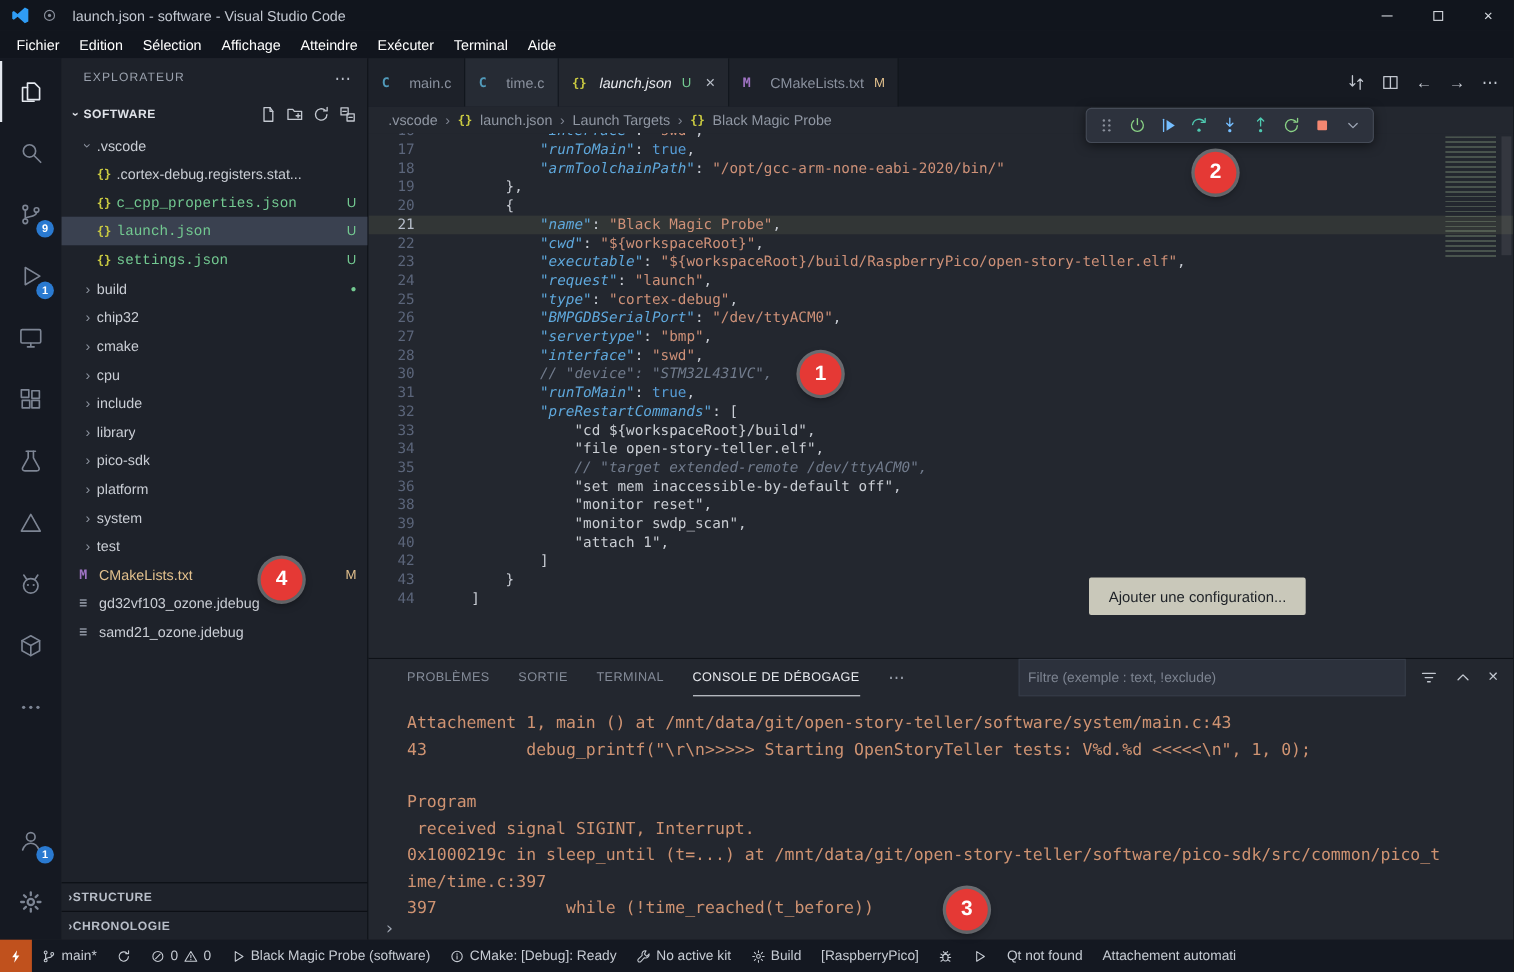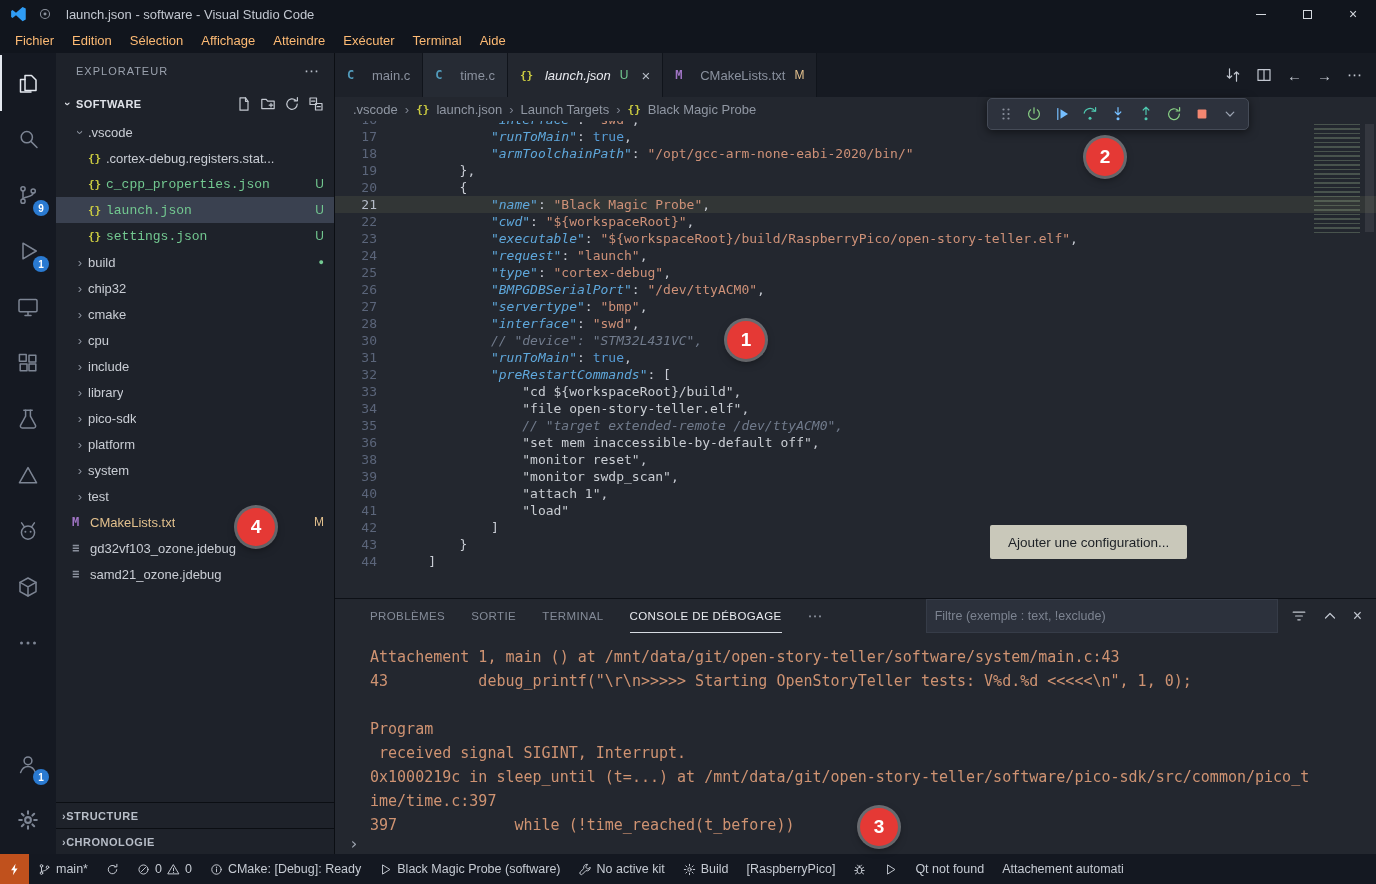--- a/index.html
+++ b/index.html
@@ -17,21 +17,21 @@
   .logo { width:18px; height:18px; margin-left:10px; }
   .record { width:14px; height:14px; margin-left:10px; color:#8a909c; }
   .title-text { margin-left:14px; color:#c3c8d1; }
   .win-controls { margin-left:auto; display:flex; height:100%; }
   .win-btn { width:46px; display:flex; align-items:center; justify-content:center; color:#d4d8de; font-size:14px; }
   .ctrl-min { width:10px; height:1px; background:currentColor; display:inline-block; }
   .ctrl-box { width:9px; height:9px; border:1.5px solid currentColor; display:inline-block; }
 
   
   .menubar { height:25px; background:#11151d; display:flex; align-items:center; padding-left:6px; }
-  .menu-item { color:#fdba74; font-size:13px; padding:0 9px; height:100%; display:flex; align-items:center; cursor:pointer; }
+  .menu-item { color:#ffffff; font-size:13px; padding:0 9px; height:100%; display:flex; align-items:center; cursor:pointer; }
 
   
   .main { display:flex; height:801px; }
 
   
   .activitybar { width:56px; background:#151922; display:flex; flex-direction:column; align-items:center; padding-top:2px; flex:none; }
   .act-item { width:56px; height:56px; display:flex; align-items:center; justify-content:center; color:#7d8594; position:relative; cursor:pointer; }
   .act-item.active { color:#e4e8ef; box-shadow: inset 2px 0 0 #e4e8ef; }
   .act-item .i { width:24px; height:24px; }
   .act-item .i svg * { stroke-width:1.5; }
@@ -494,21 +494,20 @@
             <div class="code-line"><span class="ln">30</span><span><span class="tk w">            </span><span class="tk c">// "device": "STM32L431VC",</span></span></div>
             <div class="code-line"><span class="ln">31</span><span><span class="tk w">            </span><span class="tk k">"runToMain"</span><span class="tk w">: </span><span class="tk b">true</span><span class="tk w">,</span></span></div>
             <div class="code-line"><span class="ln">32</span><span><span class="tk w">            </span><span class="tk k">"preRestartCommands"</span><span class="tk w">: [</span></span></div>
             <div class="code-line"><span class="ln">33</span><span><span class="tk w">                </span><span class="tk a">"cd ${workspaceRoot}/build"</span><span class="tk w">,</span></span></div>
             <div class="code-line"><span class="ln">34</span><span><span class="tk w">                </span><span class="tk a">"file open-story-teller.elf"</span><span class="tk w">,</span></span></div>
             <div class="code-line"><span class="ln">35</span><span><span class="tk w">                </span><span class="tk c">// "target extended-remote /dev/ttyACM0",</span></span></div>
             <div class="code-line"><span class="ln">36</span><span><span class="tk w">                </span><span class="tk a">"set mem inaccessible-by-default off"</span><span class="tk w">,</span></span></div>
             <div class="code-line"><span class="ln">38</span><span><span class="tk w">                </span><span class="tk a">"monitor reset"</span><span class="tk w">,</span></span></div>
             <div class="code-line"><span class="ln">39</span><span><span class="tk w">                </span><span class="tk a">"monitor swdp_scan"</span><span class="tk w">,</span></span></div>
             <div class="code-line"><span class="ln">40</span><span><span class="tk w">                </span><span class="tk a">"attach 1"</span><span class="tk w">,</span></span></div>
-            <div class="code-line"><span class="ln">41</span><span><span class="tk w">                </span><span class="tk a">"load"</span></span></div>
             <div class="code-line"><span class="ln">42</span><span><span class="tk w">            ]</span></span></div>
             <div class="code-line"><span class="ln">43</span><span><span class="tk w">        }</span></span></div>
             <div class="code-line"><span class="ln">44</span><span><span class="tk w">    ]</span></span></div>
           </div>
         <div class="minimap"></div>
         <div class="vscroll"></div>
         <button class="add-config">Ajouter une configuration...</button>
       </div>
 
       <div class="debug-toolbar" id="debug-toolbar">
@@ -669,34 +668,34 @@
             <path d="M8 2.4 14.6 13.4H1.4z"></path>
             <path d="M8 6.4v3"></path>
             <circle class="f" cx="8" cy="11.5" r=".75"></circle>
           </svg>
         </span>
         <span>0</span>
       </div>
       <div class="sb-item">
         <span class="i">
           <svg viewBox="0 0 16 16">
+            <path d="M4.8 2.6l8.6 5.4-8.6 5.4z"></path>
+          </svg>
+        </span>
+        <span>Black Magic Probe (software)</span>
+      </div>
+      <div class="sb-item">
+        <span class="i">
+          <svg viewBox="0 0 16 16">
             <circle cx="8" cy="8" r="5.8"></circle>
             <path d="M8 7.3v3.5"></path>
             <circle class="f" cx="8" cy="5.2" r=".8"></circle>
           </svg>
         </span>
         <span>CMake: [Debug]: Ready</span>
-      </div>
-      <div class="sb-item">
-        <span class="i">
-          <svg viewBox="0 0 16 16">
-            <path d="M4.8 2.6l8.6 5.4-8.6 5.4z"></path>
-          </svg>
-        </span>
-        <span>Black Magic Probe (software)</span>
       </div>
       <div class="sb-item">
         <span class="i">
           <svg viewBox="0 0 16 16">
             <path d="M10.2 1.6a3.9 3.9 0 0 0-4.3 5.2L1.6 11a1.9 1.9 0 0 0 2.7 2.7l4.2-4.3a3.9 3.9 0 0 0 5.2-4.3L11 7.8 8.5 5.3z"></path>
           </svg>
         </span>
         <span>No active kit</span>
       </div>
       <div class="sb-item">

